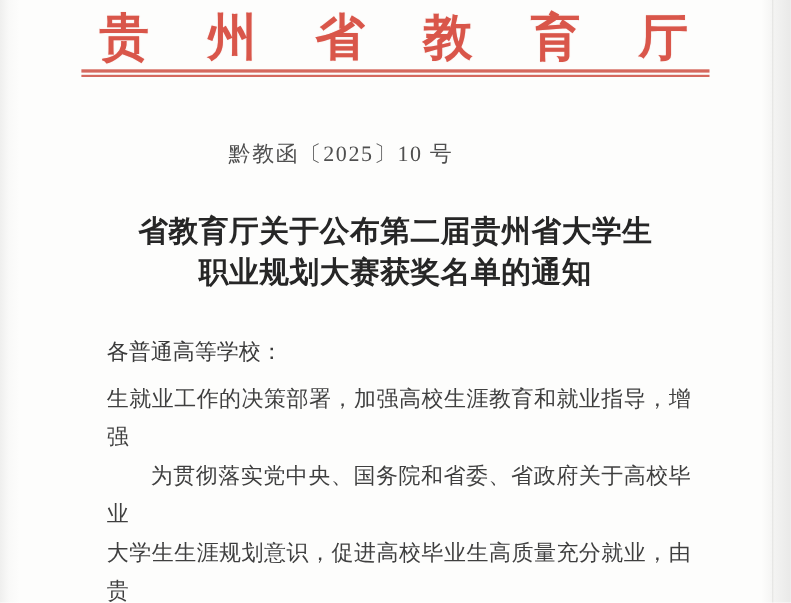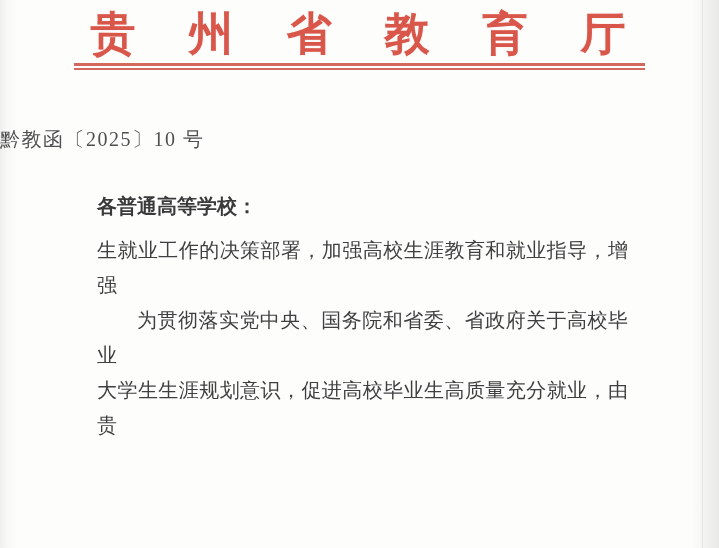--- a/index.html
+++ b/index.html
@@ -31,40 +31,39 @@
   }
   .rule {
     width: 571px;
     height: 2px;
     margin: 4px auto 0 auto;
     border-top: 3px solid #d5685e;
     border-bottom: 2px solid #d5685e;
   }
   .doc-number {
     margin-top: 56px;
-    text-align: left;
+    text-align: center;
     padding-right: 99px;
     font-size: 20px;
     letter-spacing: 1.5px;
     color: #4f4f4f;
   }
   .notice-title {
     margin-top: 39px;
     text-align: center;
     font-size: 27px;
     font-weight: bold;
     letter-spacing: .5px;
     line-height: 37px;
     color: #262626;
   }
   .salutation {
     margin: 40px 16px 0 97px;
     font-size: 20px;
     color: #3a3a3a;
-    font-weight: bold;
   }
   .para {
     width: 531px;
     margin: 13px 0 0 97px;
     font-size: 20px;
     color: #3f3f3f;
   }
   .bline {
     line-height: 35px;
     text-align: justify;
@@ -78,20 +77,24 @@
 <div class="page">
   <div class="edge-line"></div>
 
   <header class="letterhead">
     <h1 class="org">贵州省教育厅</h1>
     <div class="rule"></div>
   </header>
 
   <div class="doc-number">黔教函〔2025〕10 号</div>
 
+  <div class="notice-title">
+    <div>省教育厅关于公布第二届贵州省大学生</div>
+    <div>职业规划大赛获奖名单的通知</div>
+  </div>
 
   <div class="salutation">各普通高等学校：</div>
 
   <div class="para">
     <div class="bline">生就业工作的决策部署，加强高校生涯教育和就业指导，增强</div>
     <div class="bline indent">为贯彻落实党中央、国务院和省委、省政府关于高校毕业</div>
     <div class="bline">大学生生涯规划意识，促进高校毕业生高质量充分就业，由贵</div>
 
   </div>
 </div>

